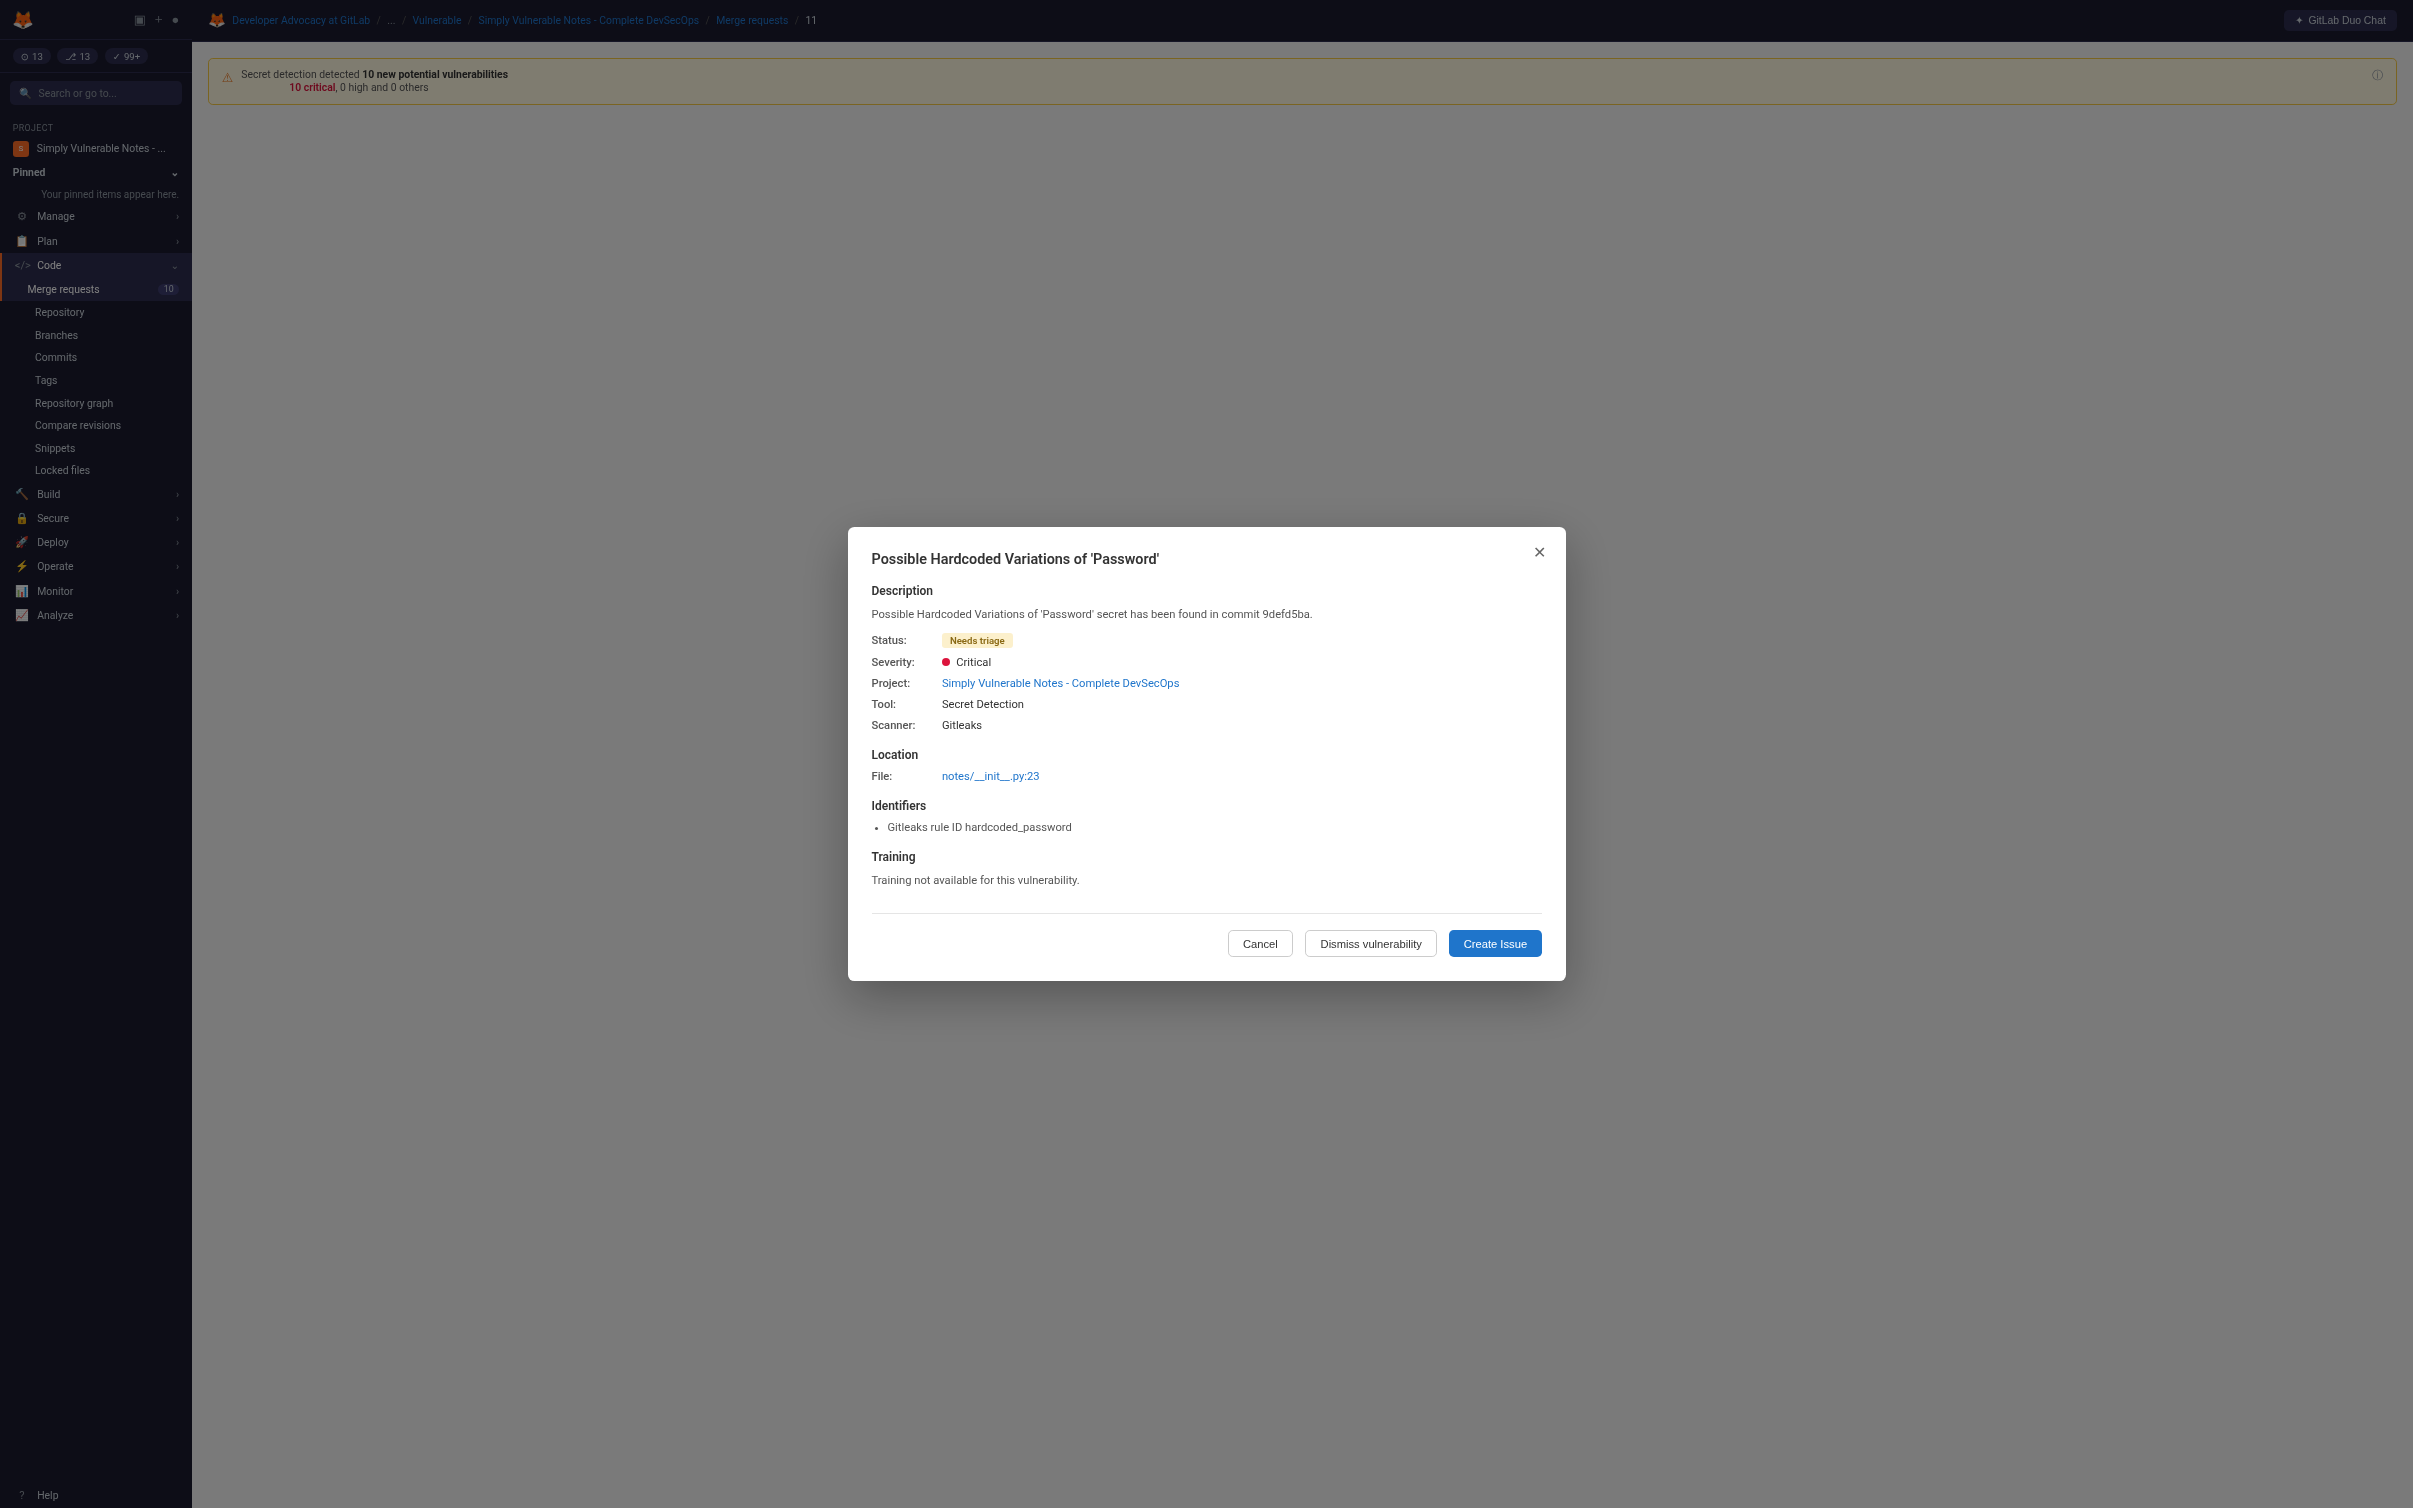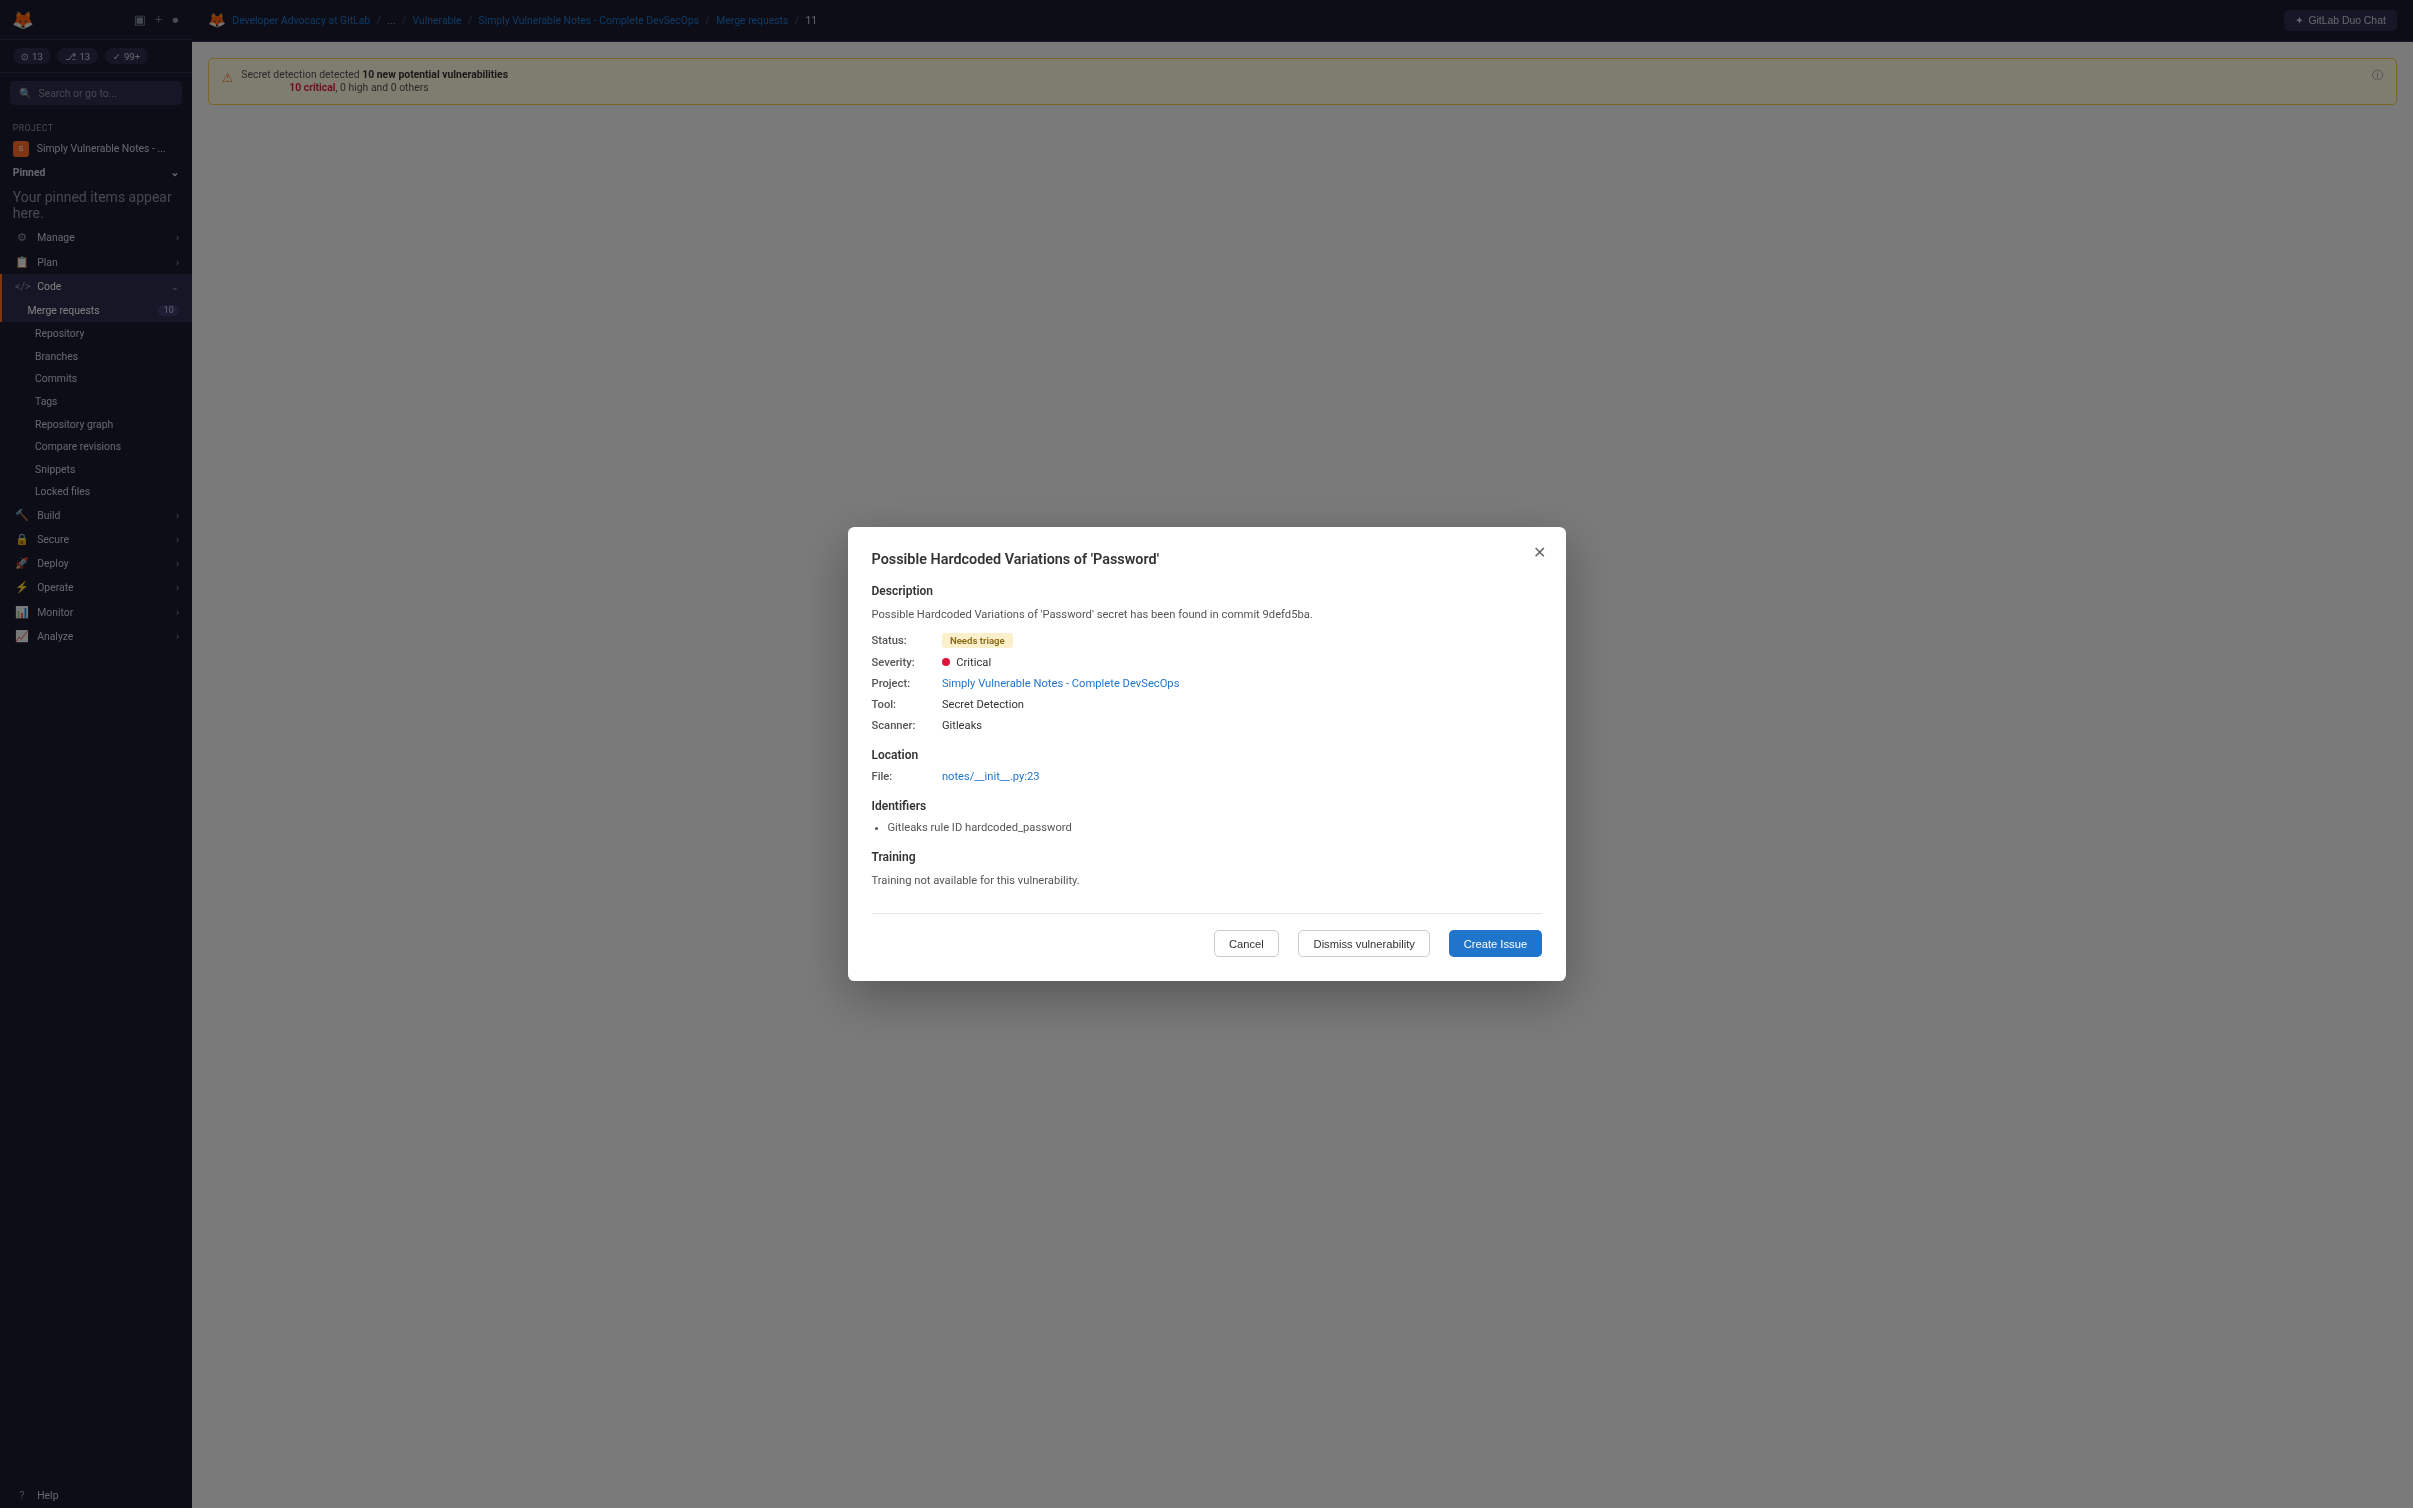--- a/index.html
+++ b/index.html
@@ -12,21 +12,21 @@
     .sidebar-header-icons { display: flex; gap: 6.4px; align-items: center; }
     .sidebar-header-icon { color: #8b949e; font-size: 12.8px; cursor: pointer; }
     .sidebar-counters { display: flex; gap: 6.4px; padding: 8px 12.8px; border-bottom: 0.8px solid #2d2d4e; }
     .counter-badge { background: #2d2d4e; color: #c9d1d9; border-radius: 9.6px; padding: 2.4px 8px; font-size: 9.6px; display: flex; align-items: center; gap: 3.2px; cursor: pointer; }
     .search-box { margin: 8px 9.6px; background: #2d2d4e; border-radius: 4.8px; padding: 5.6px 9.6px; display: flex; align-items: center; gap: 6.4px; cursor: pointer; color: #8b949e; font-size: 10.4px; }
     .project-section { padding: 9.6px 12.8px 3.2px; font-size: 8.8px; color: #8b949e; text-transform: uppercase; letter-spacing: 0.4px; }
     .project-item { padding: 4.8px 12.8px; display: flex; align-items: center; gap: 8px; cursor: pointer; color: #c9d1d9; font-size: 10.4px; }
     .project-item .project-icon { width: 16px; height: 16px; border-radius: 3.2px; background: #fc6d26; display: flex; align-items: center; justify-content: center; color: white; font-size: 8px; flex-shrink: 0; }
     .project-name { font-size: 10.4px; color: #c9d1d9; white-space: nowrap; overflow: hidden; text-overflow: ellipsis; }
     .pinned-section { padding: 4.8px 12.8px; display: flex; align-items: center; justify-content: space-between; cursor: pointer; color: #c9d1d9; font-size: 10.4px; font-weight: bold; }
-    .pinned-hint { padding: 4.8px 12.8px; font-size: 14px; color: #8b949e; }
+    .pinned-hint { padding: 4.8px 12.8px; font-size: 10px; color: #8b949e; text-align: right; }
     .nav-item { padding: 5.6px 12.8px; display: flex; align-items: center; gap: 8px; cursor: pointer; color: #c9d1d9; font-size: 10.4px; border-left: 2.4px solid transparent; }
     .nav-item.active { border-left-color: #fc6d26; background: #2d2d4e; color: #fff; }
     .nav-item .nav-icon { color: #8b949e; width: 14.4px; text-align: center; font-size: 11.2px; }
     .nav-item .nav-badge { margin-left: auto; background: #3d3d6e; color: #c9d1d9; border-radius: 8px; padding: 0.8px 5.6px; font-size: 8.8px; }
     .nav-sub-item { padding: 4.8px 12.8px 4.8px 35px; cursor: pointer; color: #c9d1d9; font-size: 10.4px; }
 
     
     .main { flex: 1; display: flex; flex-direction: column; overflow: hidden; background: #fff; }
     .top-bar { background: #1a1a2e; padding: 9.6px 16px; display: flex; align-items: center; gap: 6.4px; font-size: 10.4px; color: #8b949e; border-bottom: 0.8px solid #2d2d4e; }
     .top-bar .sep { color: #555; }
@@ -54,21 +54,21 @@
     .modal-section-title { font-size: 12px; font-weight: 600; color: #333; margin: 16px 0 8px; }
     .modal-body p { color: #555; font-size: 11.2px; line-height: 1.6; margin-bottom: 9.6px; }
     .modal-field { display: flex; align-items: center; gap: 6.4px; margin-bottom: 8px; font-size: 11.2px; }
     .modal-field .field-label { color: #555; font-weight: 500; min-width: 64px; }
     .modal-field .field-value { color: #333; }
     .needs-triage-badge { background: #fcf0cc; color: #8a6914; border-radius: 3.2px; padding: 1.6px 8px; font-size: 9.6px; font-weight: 600; }
     .severity-dot { width: 8px; height: 8px; border-radius: 50%; background: #dc143c; display: inline-block; }
     .link-blue { color: #1f75cb; text-decoration: none; cursor: pointer; }
     .bullet-list { padding-left: 16px; margin: 6.4px 0; }
     .bullet-list li { color: #555; font-size: 11.2px; margin-bottom: 3.2px; }
-    .modal-footer { display: flex; justify-content: flex-end; gap: 19px; margin-top: 24px; padding-top: 16px; border-top: 0.8px solid #e5e5e5; }
+    .modal-footer { display: flex; justify-content: flex-end; gap: 12px; margin-top: 24px; padding-top: 16px; border-top: 0.8px solid #e5e5e5; }
     .btn-cancel { background: #fff; border: 0.8px solid #ccc; color: #333; border-radius: 4.8px; padding: 6.4px 14.4px; font-size: 11.2px; cursor: pointer; }
     .btn-dismiss { background: #fff; border: 0.8px solid #ccc; color: #333; border-radius: 4.8px; padding: 6.4px 14.4px; font-size: 11.2px; cursor: pointer; }
     .btn-create-issue { background: #1f75cb; color: white; border: none; border-radius: 4.8px; padding: 6.4px 14.4px; font-size: 11.2px; cursor: pointer; }
 
     
     .behind-content { padding: 16px; }
     .alert-box { background: #fff8e1; border: 0.8px solid #f5c842; border-radius: 4.8px; padding: 9.6px 12.8px; margin-bottom: 9.6px; display: flex; align-items: flex-start; gap: 8px; }
     .alert-icon { color: #e87722; font-size: 12.8px; margin-top: 1.6px; }
     .alert-text { color: #555; font-size: 10.4px; }
     .alert-text strong { color: #333; }

